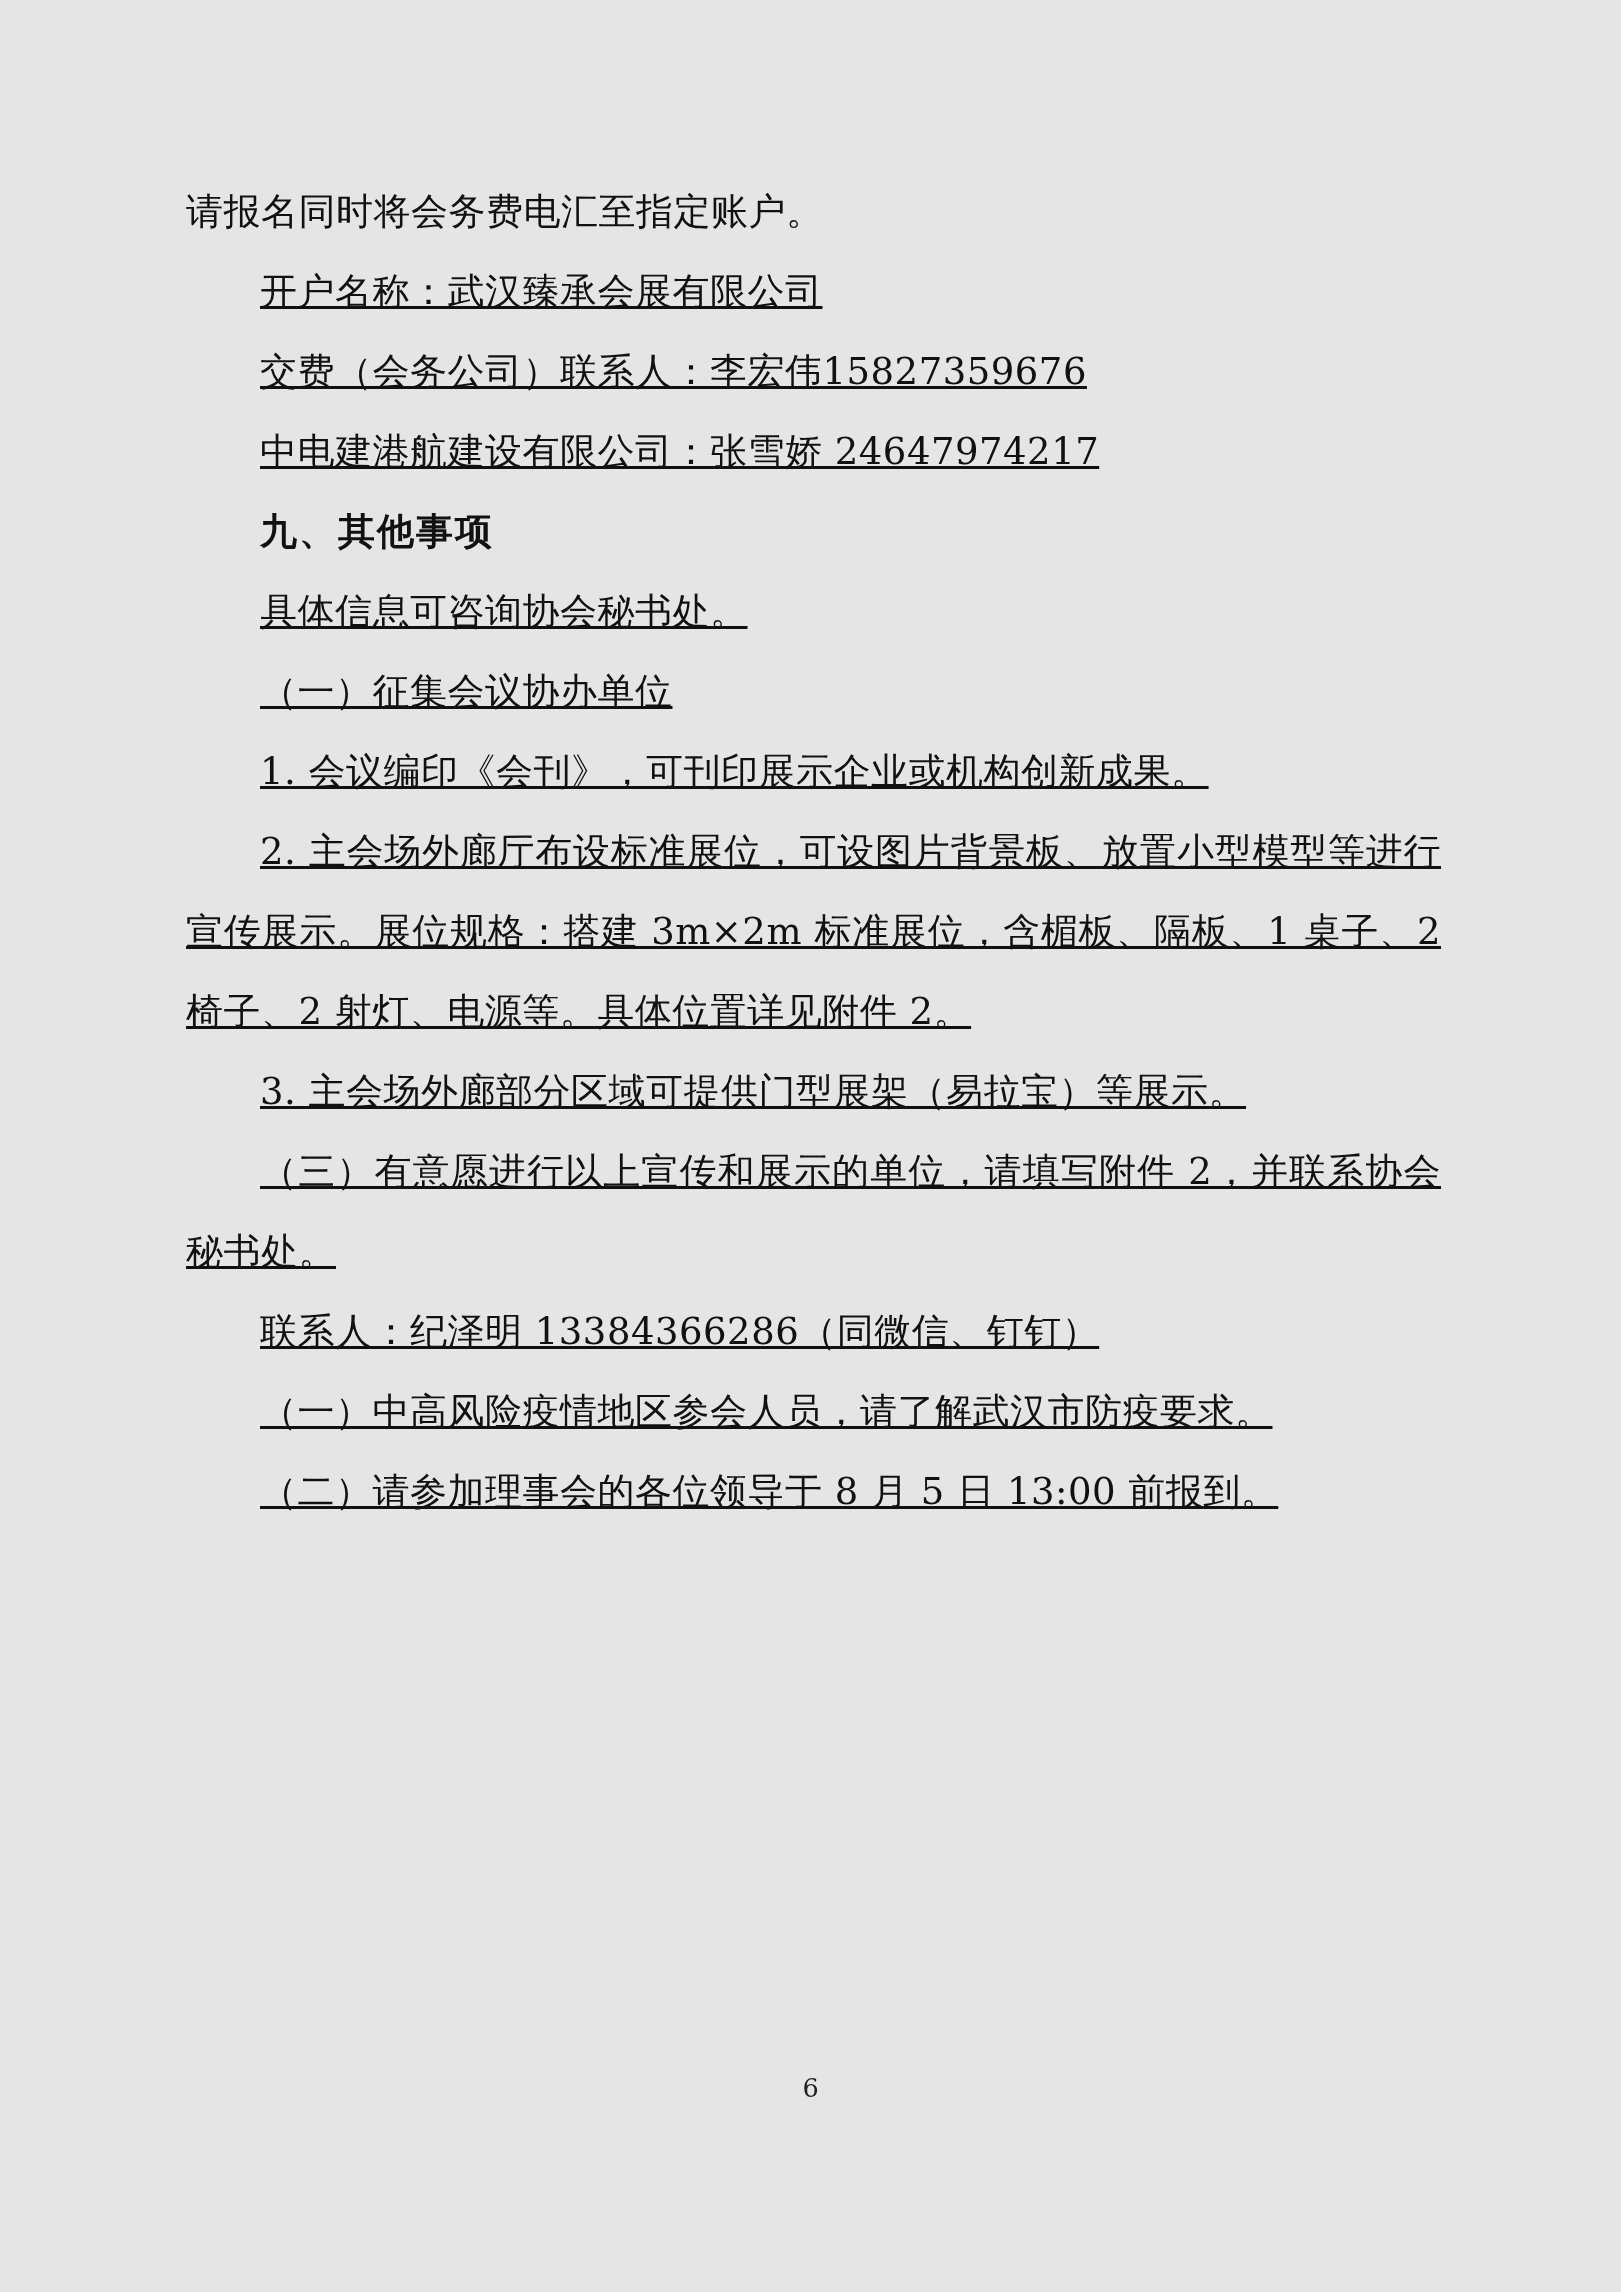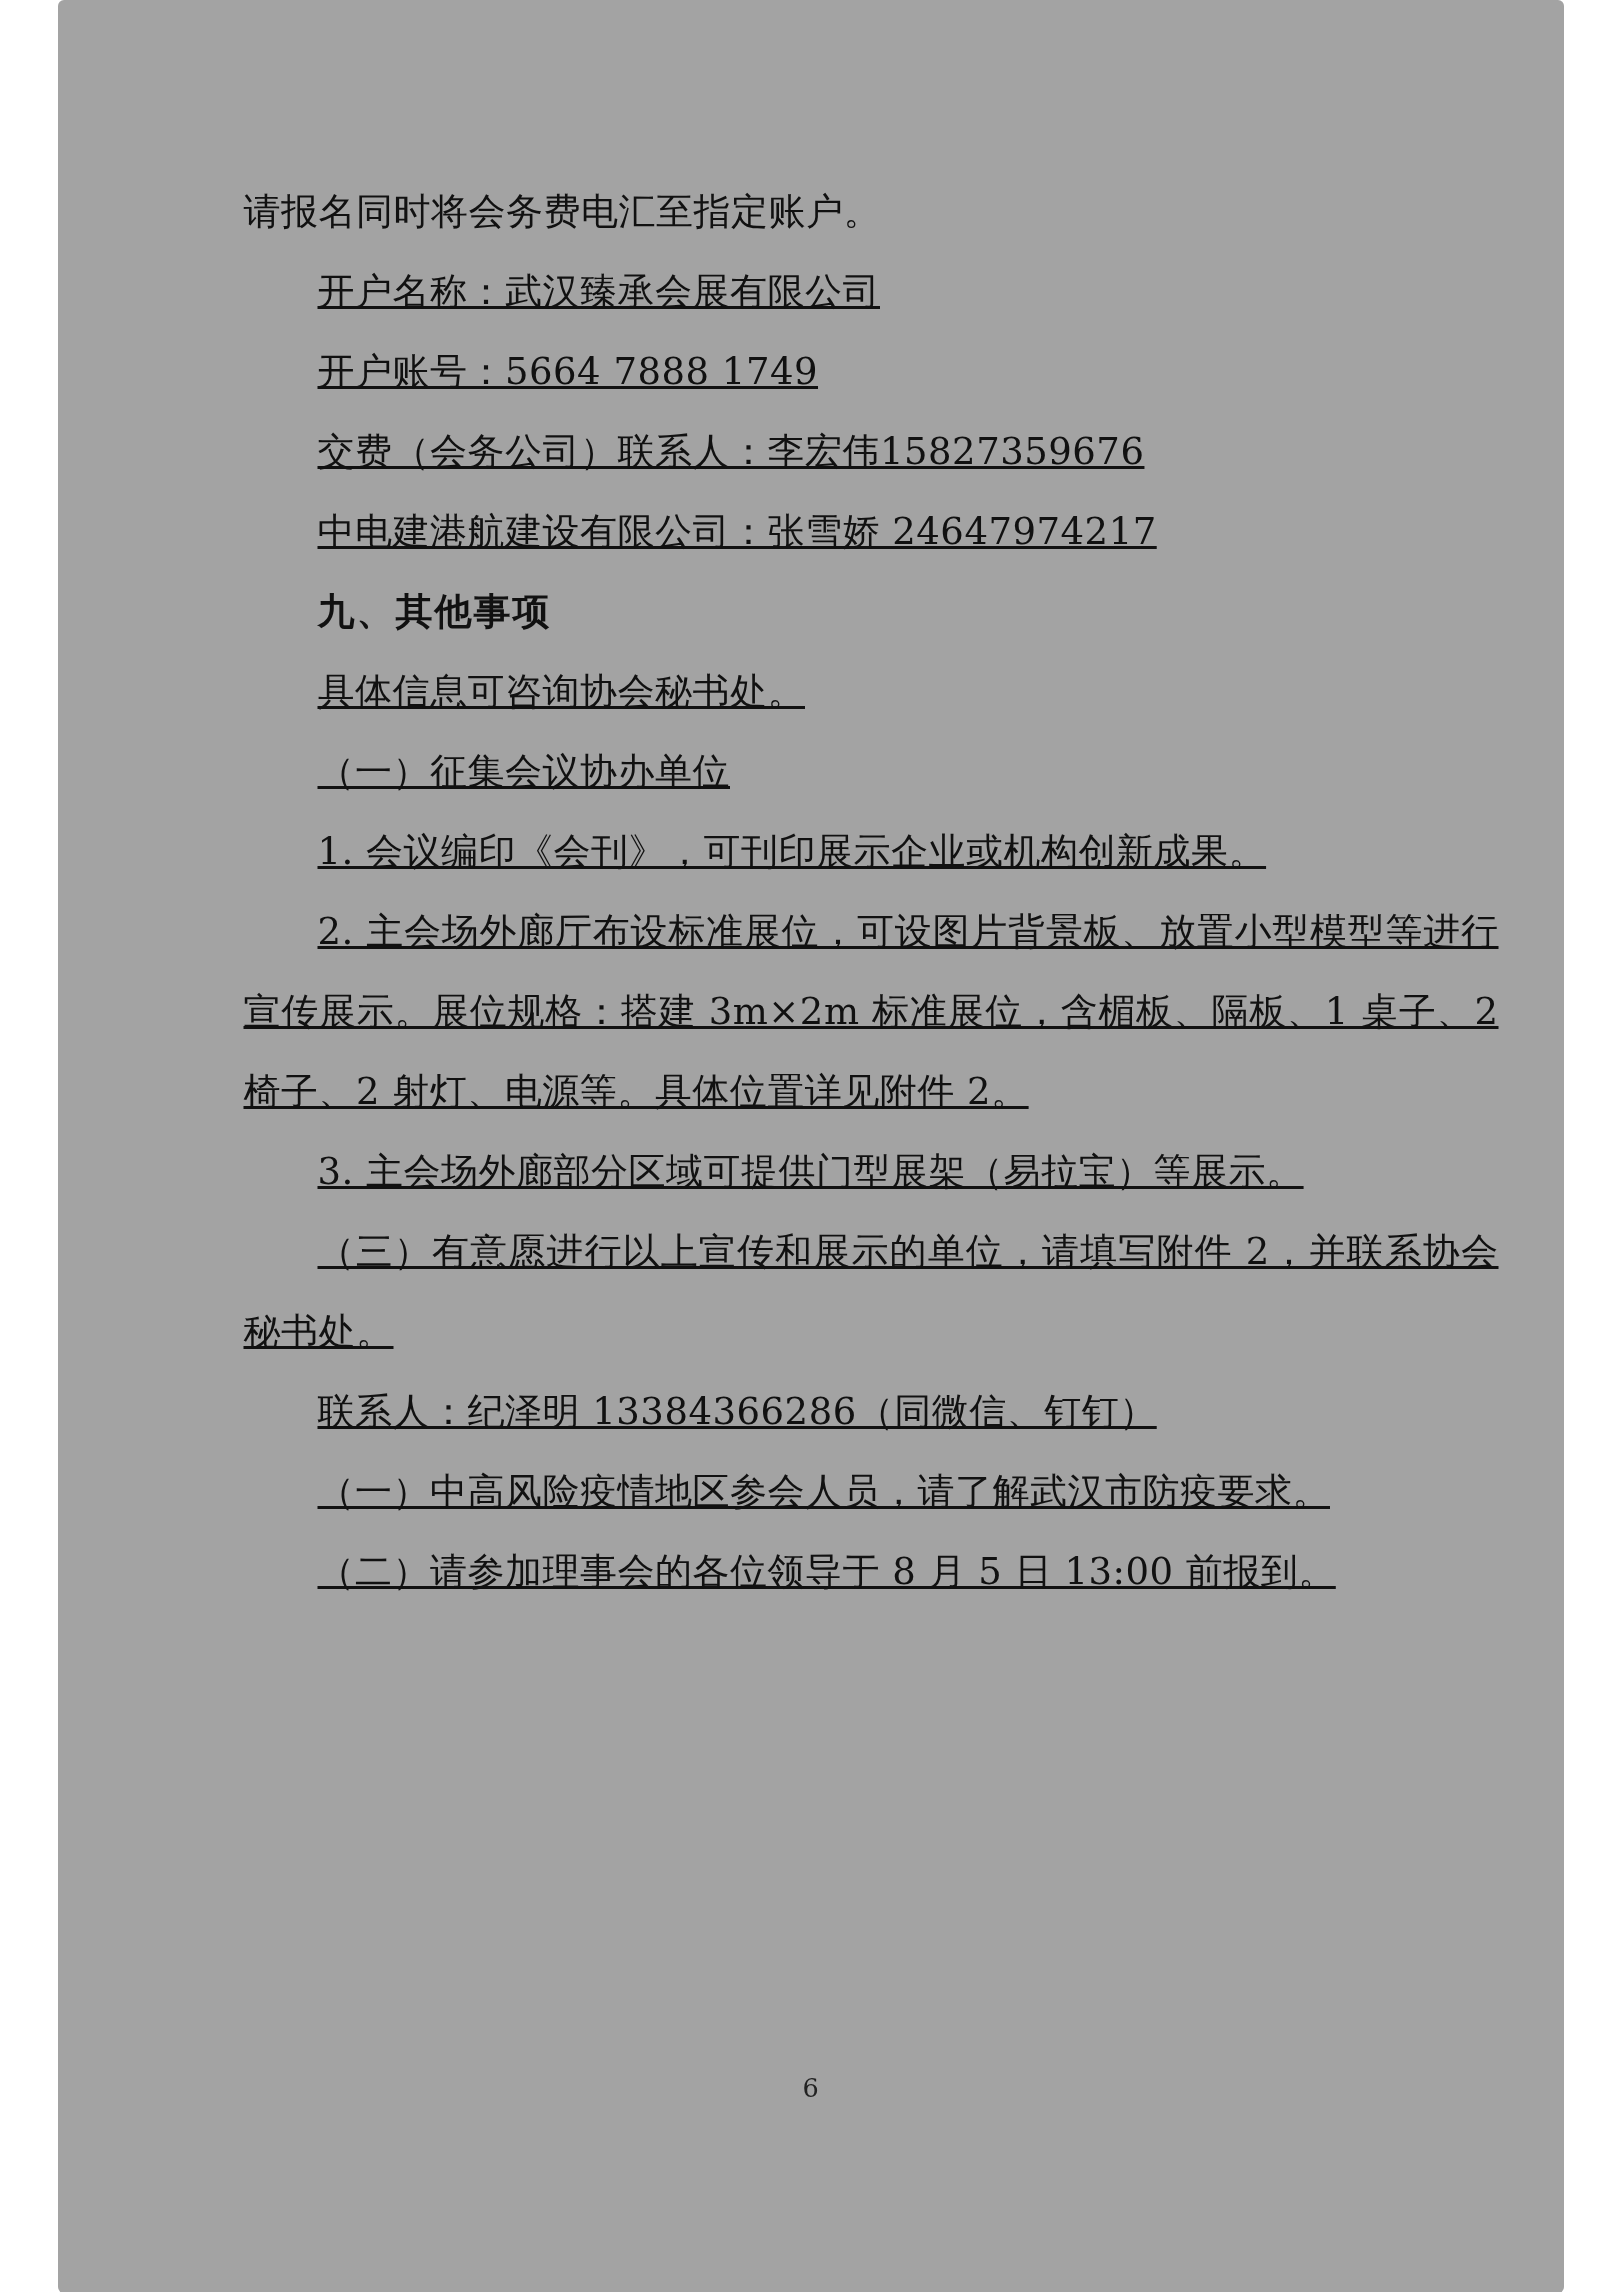--- a/index.html
+++ b/index.html
@@ -2,29 +2,28 @@
 <html><head>
 <meta charset="utf-8">
 <style>
   html, body {
     margin: 0;
     padding: 0;
     background: #ffffff;
   }
   .page {
     position: relative;
-    width: 1506px;
+    width: 1621px;
     height: 2293px;
-    background: #a3a3a3;
+    background: #e5e5e5;
     margin: 0 auto;
     box-sizing: border-box;
     font-family: "DejaVu Serif", "Liberation Serif", serif;
     color: #111111;
     overflow: hidden;
-    border-radius: 6px;
   }
   .content {
     position: absolute;
     left: 186px;
     top: 172px;
     width: 1255px;
   }
   p {
     margin: 0 0 0 0;
     font-size: 37px;
@@ -59,21 +58,20 @@
   }
 </style>
 </head>
 <body>
 
 <div class="page">
   <div class="content">
 
     <p class="indent-none">请报名同时将会务费电汇至指定账户。</p>
     <p class="indent1">开户名称：武汉臻承会展有限公司</p>
-    <p class="indent1">开户账号：5664 7888 1749</p>
     <p class="indent1">交费（会务公司）联系人：李宏伟15827359676</p>
     <p class="indent1">中电建港航建设有限公司：张雪娇 24647974217</p>
 
     <p class="heading">九、其他事项</p>
     <p class="indent1">具体信息可咨询协会秘书处。</p>
     <p class="indent1">（一）征集会议协办单位</p>
     <p class="indent1">1. 会议编印《会刊》，可刊印展示企业或机构创新成果。</p>
     <p class="indent1">2. 主会场外廊厅布设标准展位，可设图片背景板、放置小型模型等进行宣传展示。展位规格：搭建 3m×2m 标准展位，含楣板、隔板、1 桌子、2 椅子、2 射灯、电源等。具体位置详见附件 2。</p>
     <p class="indent1">3. 主会场外廊部分区域可提供门型展架（易拉宝）等展示。</p>
     <p class="indent1">（三）有意愿进行以上宣传和展示的单位，请填写附件 2，并联系协会秘书处。</p>

